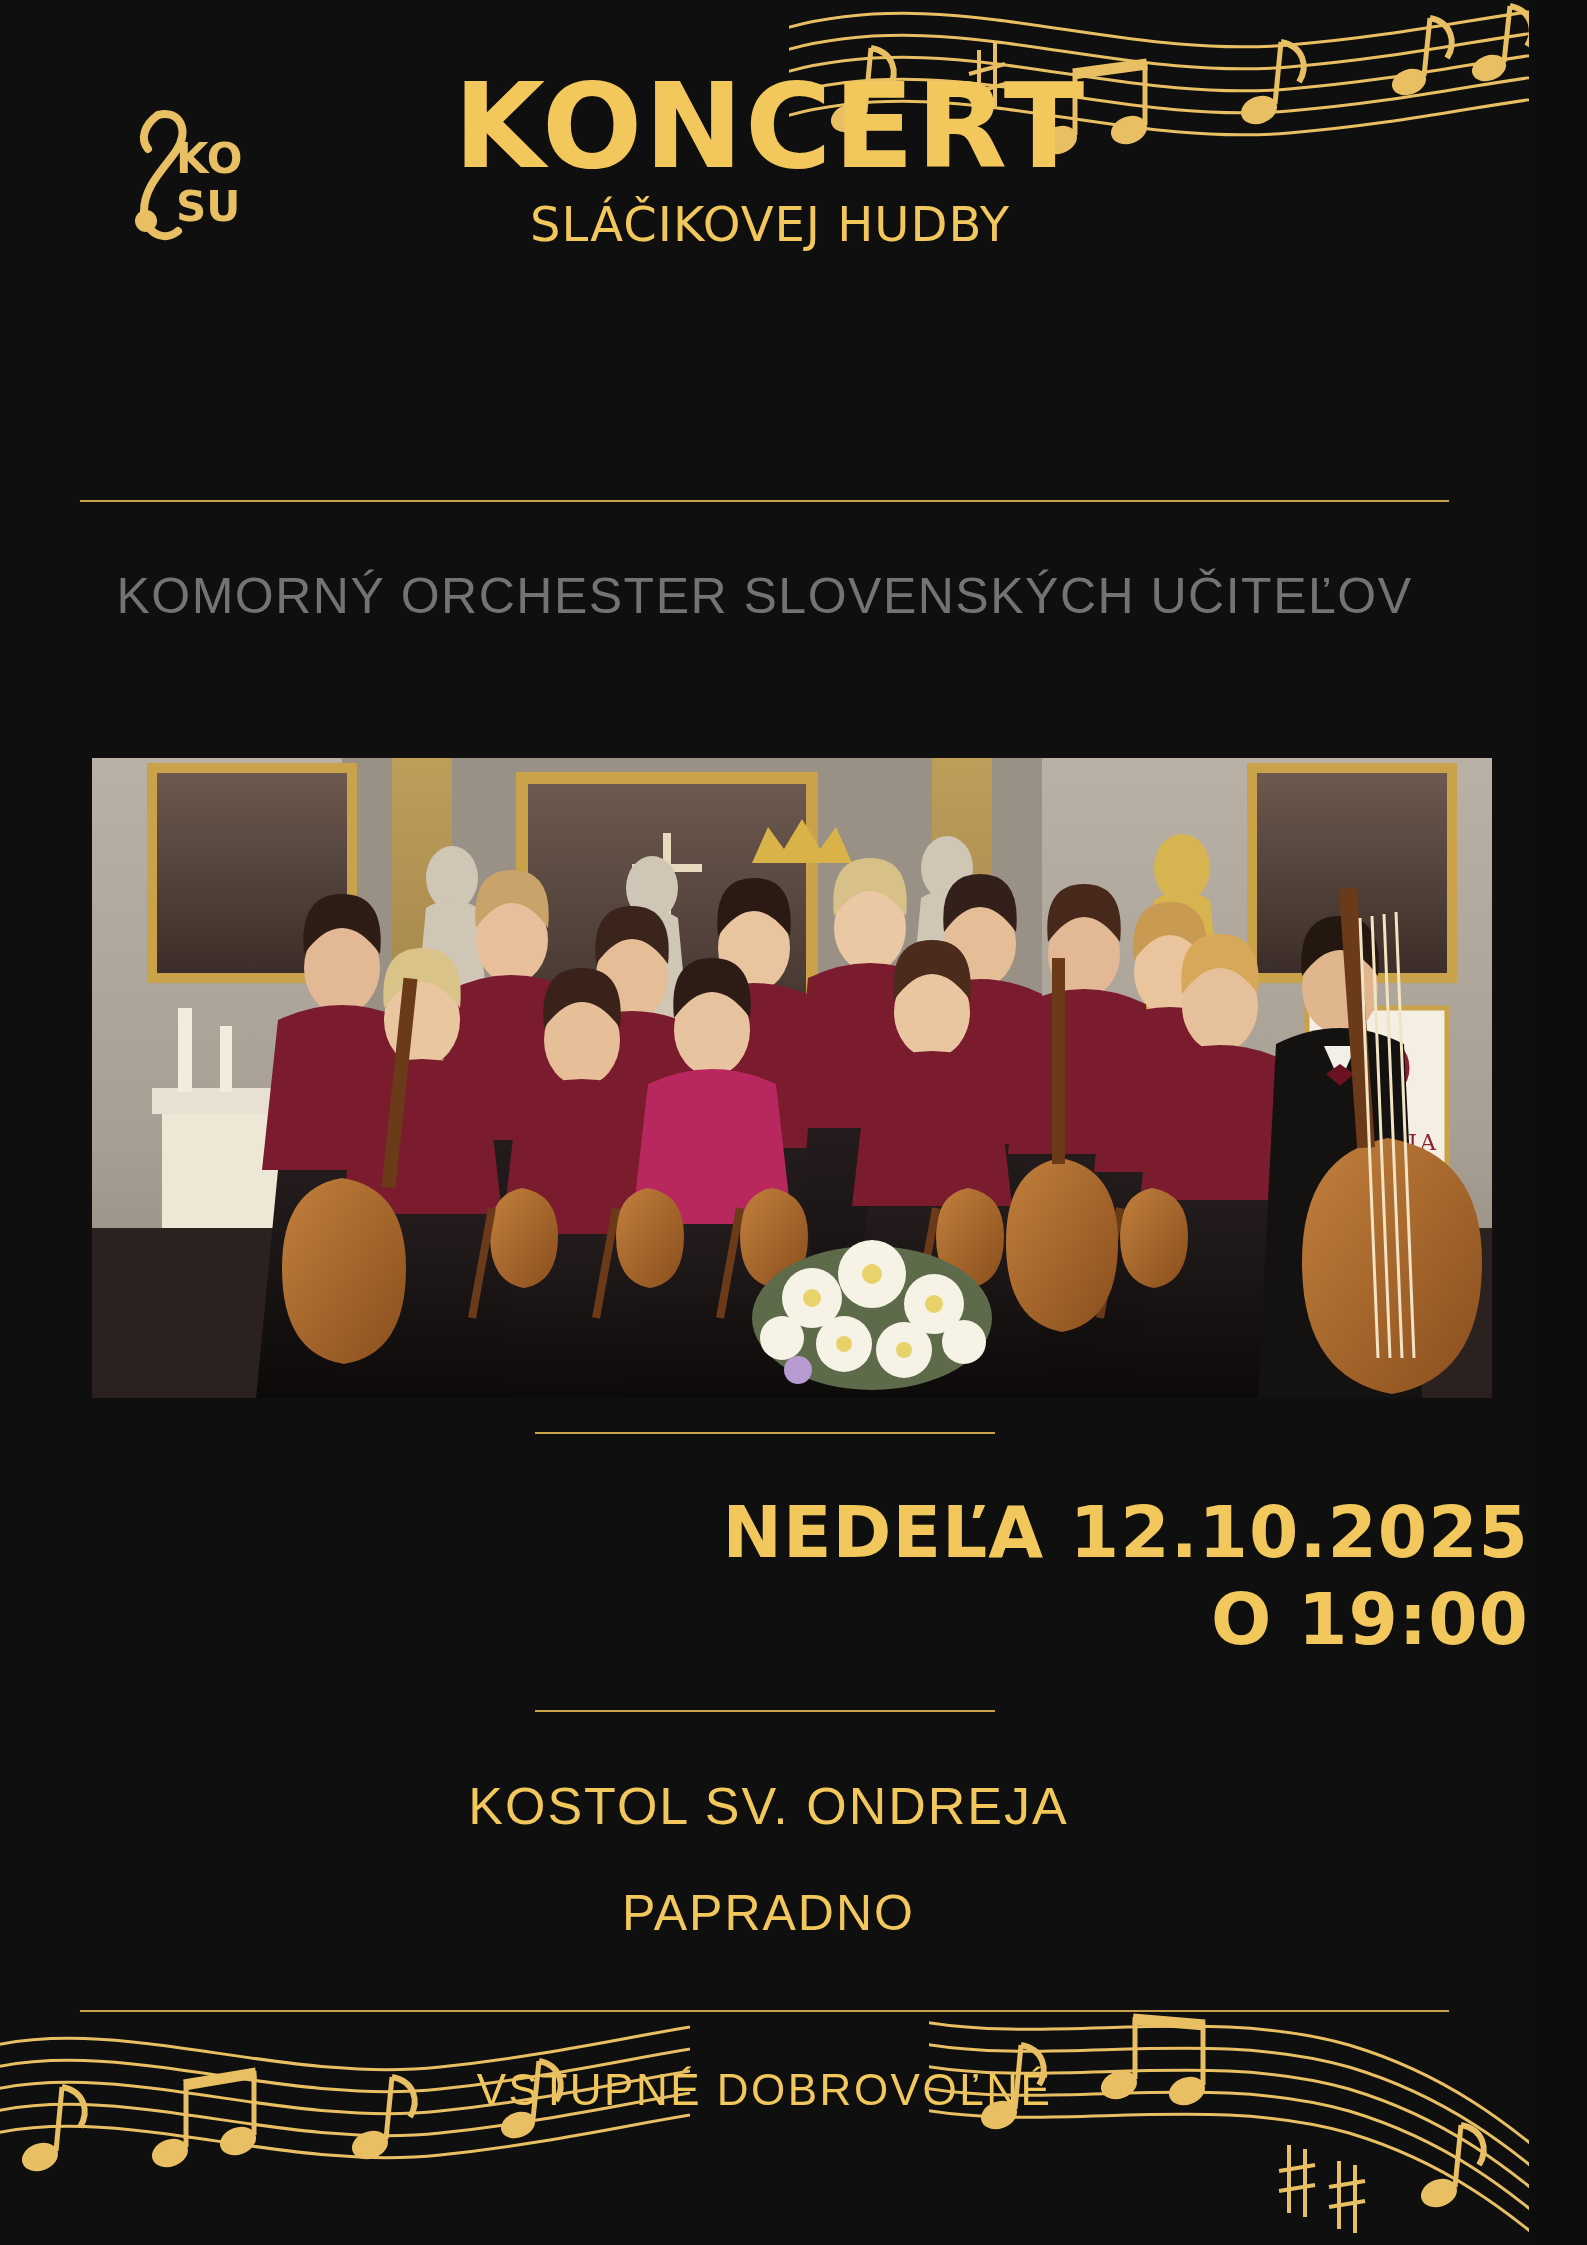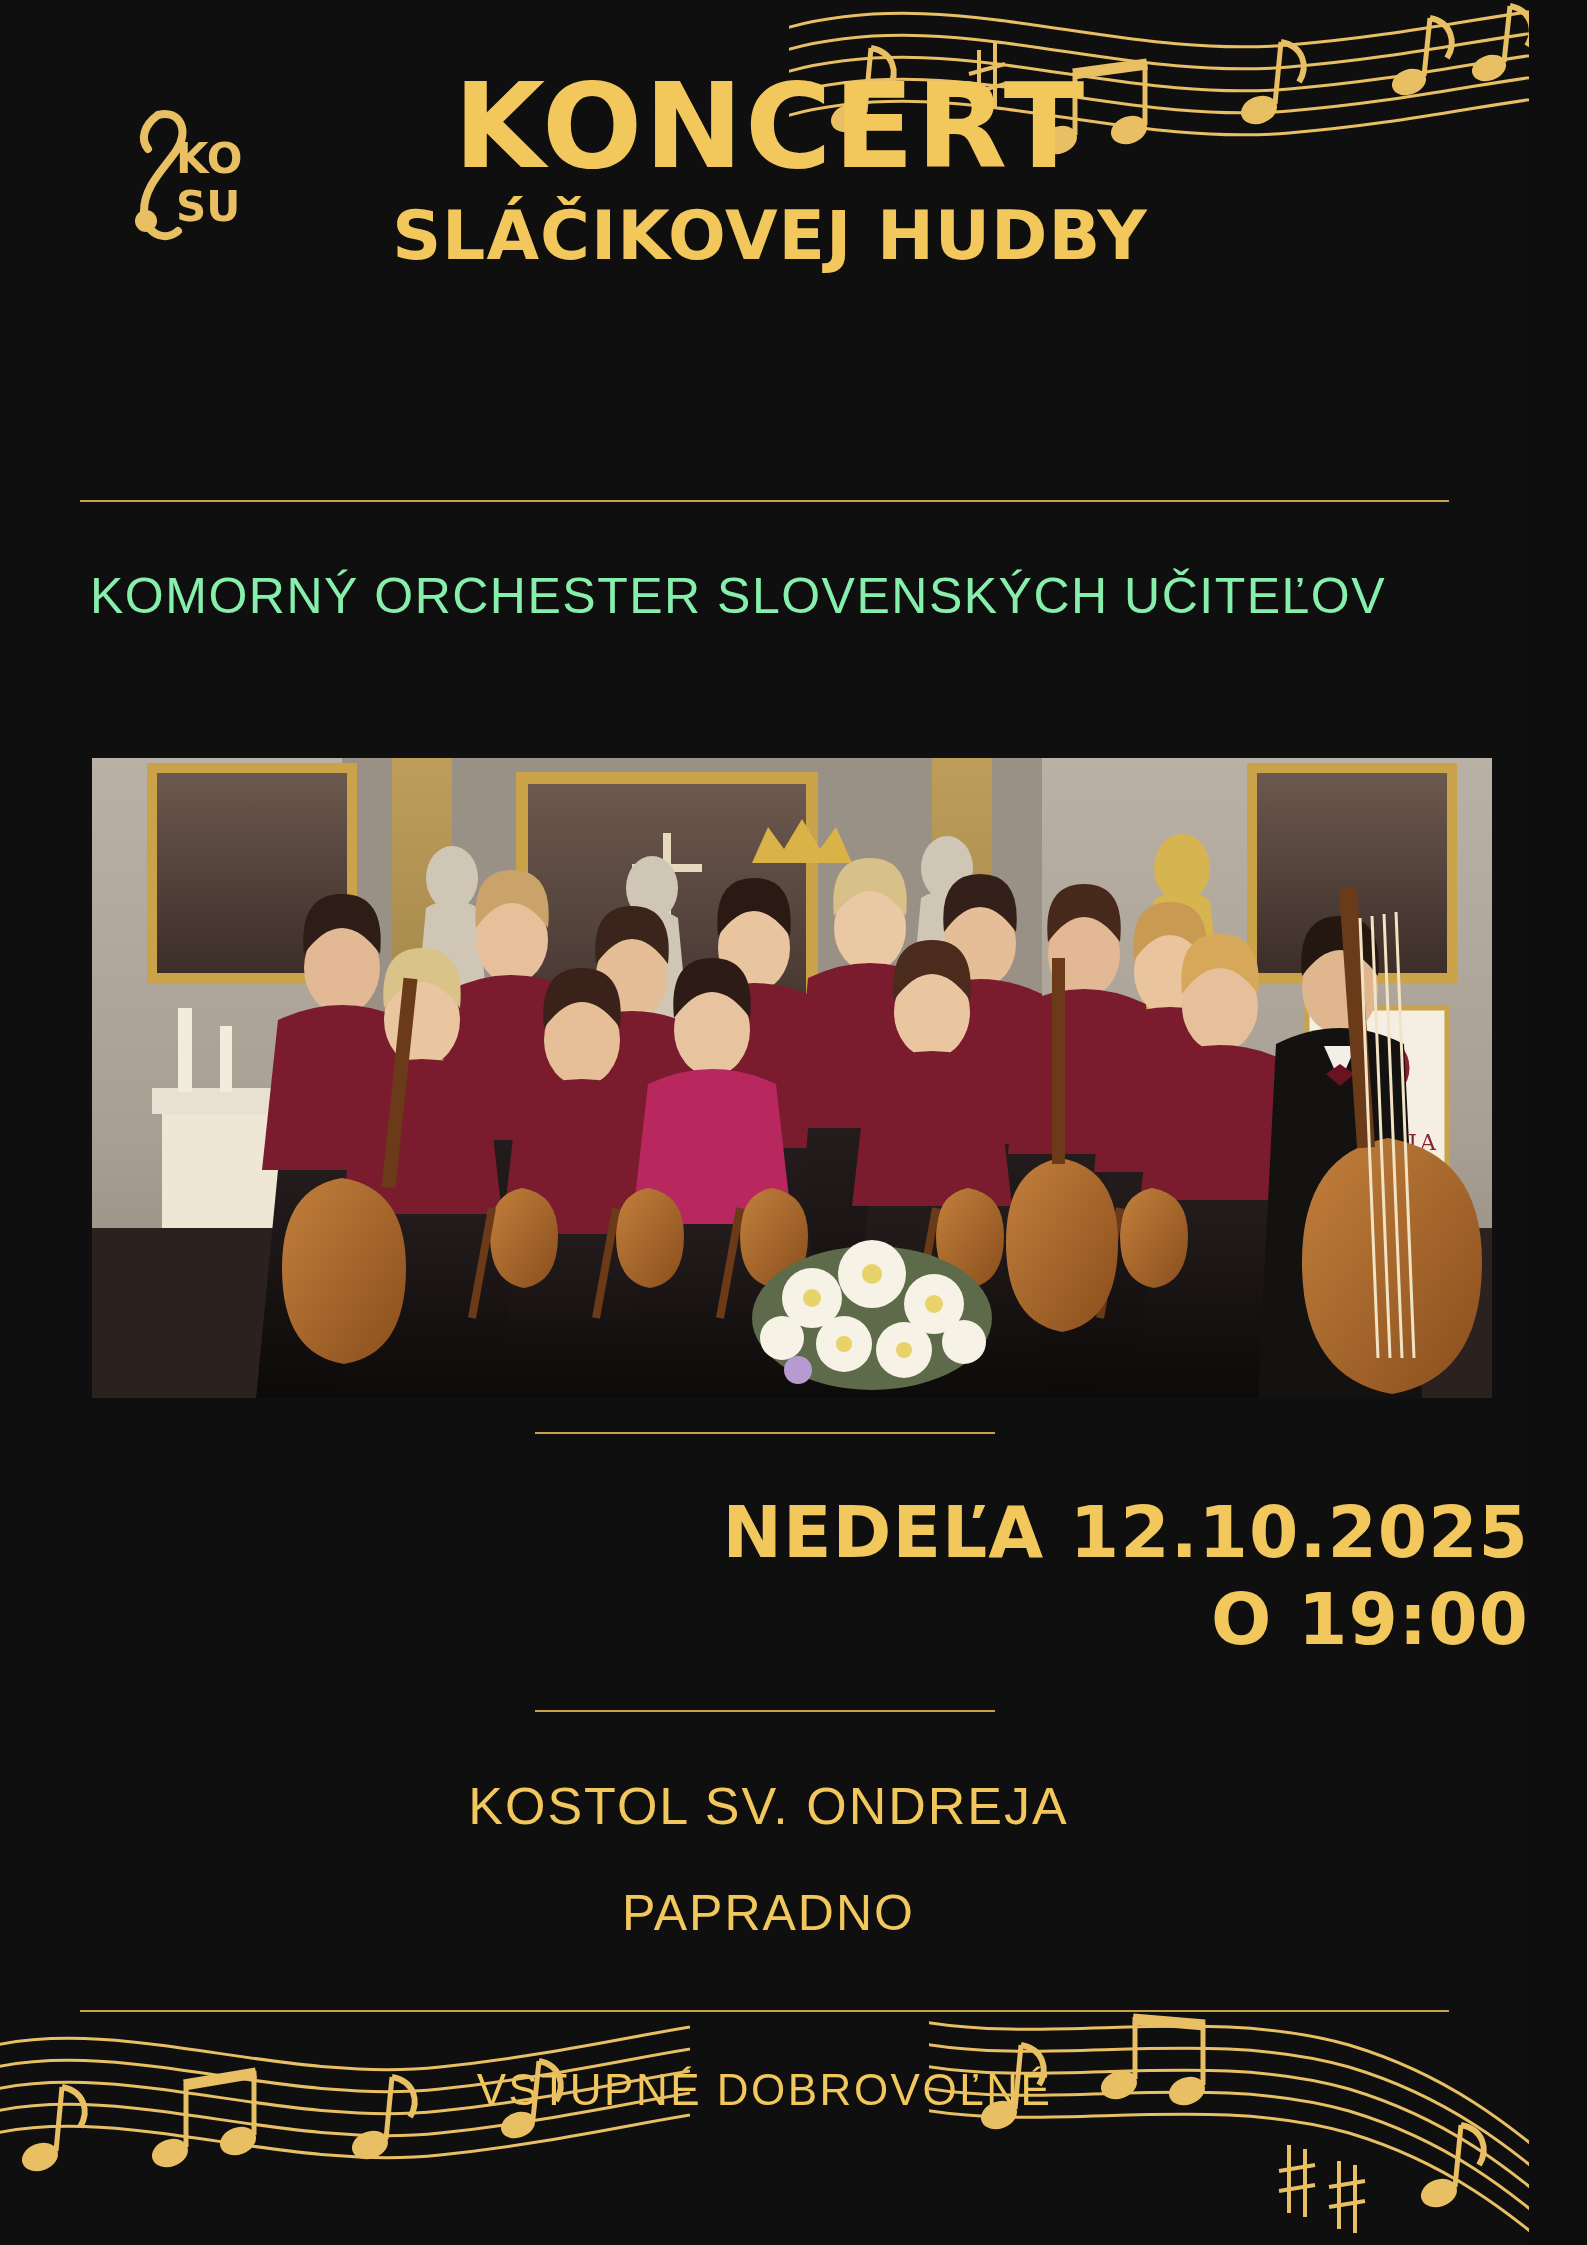--- a/index.html
+++ b/index.html
@@ -66,22 +66,22 @@
     font-family: "DejaVu Sans", sans-serif;
     font-weight: bold;
     font-size: 118px;
     letter-spacing: 2px;
     line-height: 1.05;
     color: #f2c75c;
     margin: 0;
   }
   .title-sub {
     font-family: "DejaVu Sans", sans-serif;
-    font-weight: bold;
-    font-size: 68px;
+    font-weight: normal;
+    font-size: 48px;
     letter-spacing: 1px;
     line-height: 1.15;
     color: #f2c75c;
     margin: 8px 0 0 0;
   }
 
   
   .rule {
     position: absolute;
     height: 2px;
@@ -96,21 +96,22 @@
     transform: translateX(-50%);
     width: 460px;
   }
 
   
   .ensemble {
     position: absolute;
     left: 90px;
     right: 90px;
     top: 565px;
-    color: #86efac;
+    text-align: center;
+    color: #737373;
     font-size: 50px;
     letter-spacing: 1.5px;
     line-height: 1.25;
     font-family: "Liberation Sans", sans-serif;
   }
 
   
   .photo-frame {
     position: absolute;
     left: 92px;

